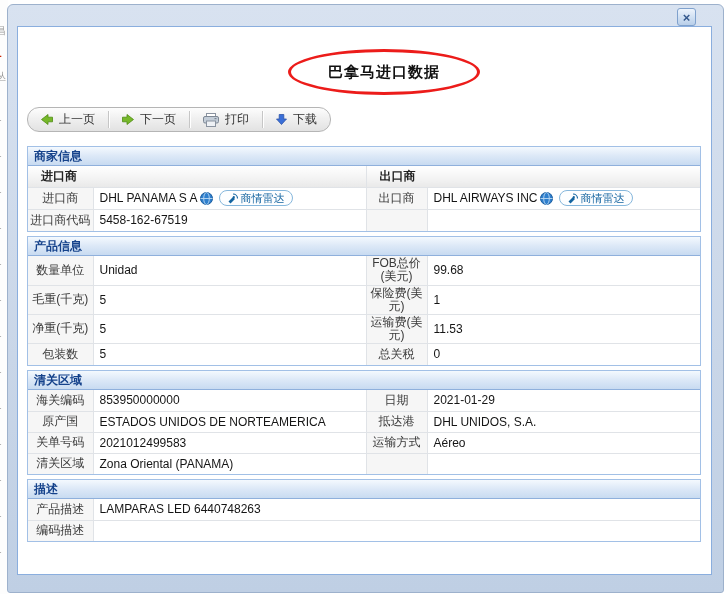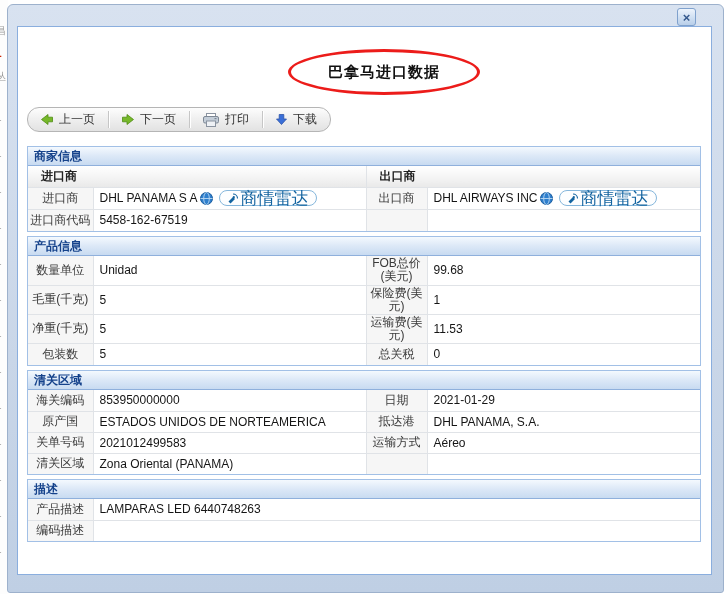--- a/index.html
+++ b/index.html
@@ -59,21 +59,21 @@
   .val { padding-left:6px; color:#151515; background:#fff; white-space:nowrap; }
   .rh29 td { height:29px; }
   .rh28 td { height:28px; }
   .rh22 td { height:22px; }
   .rh21 td { height:21px; }
 
   
   .vflex { display:flex; align-items:center; gap:2px; }
   .badge { display:inline-flex; align-items:center; gap:3px; height:16px;
            border:1px solid #86b7dc; border-radius:9px; padding:0 7px;
-           color:#1464a0; font-size:17px; background:#fdfeff; margin-left:4px; cursor:pointer; white-space:nowrap; }
+           color:#1464a0; font-size:11px; background:#fdfeff; margin-left:4px; cursor:pointer; white-space:nowrap; }
 </style>
 </head>
 <body>
 
 <div class="underlay">
   <span class="frag" style="top:24px">昌</span>
   <span class="frag red" style="top:48px">1</span>
   <span class="frag" style="top:70px">丛</span>
   <span class="frag" style="top:112px">1</span>
   <span class="frag" style="top:148px">1</span>
@@ -250,21 +250,21 @@
               <tr class="rh21">
             <td class="lbl">海关编码</td>
             <td class="val">853950000000</td>
             <td class="lbl">日期</td>
             <td class="val">2021-01-29</td>
           </tr>
           <tr class="rh21">
             <td class="lbl">原产国</td>
             <td class="val">ESTADOS UNIDOS DE NORTEAMERICA</td>
             <td class="lbl">抵达港</td>
-            <td class="val">DHL PANAMA, S.A.</td>
+            <td class="val">DHL UNIDOS, S.A.</td>
           </tr>
           <tr class="rh21">
             <td class="lbl">关单号码</td>
             <td class="val">2021012499583</td>
             <td class="lbl">运输方式</td>
             <td class="val">Aéreo</td>
           </tr>
           <tr class="rh21">
             <td class="lbl">清关区域</td>
             <td class="val">Zona Oriental (PANAMA)</td>

